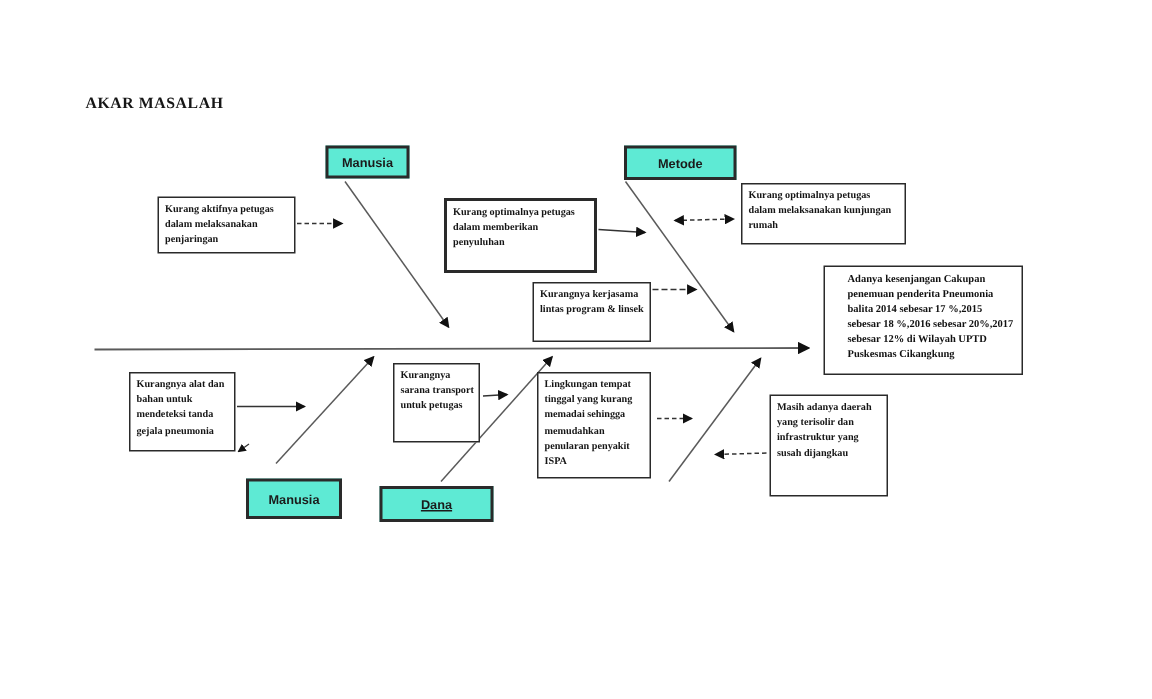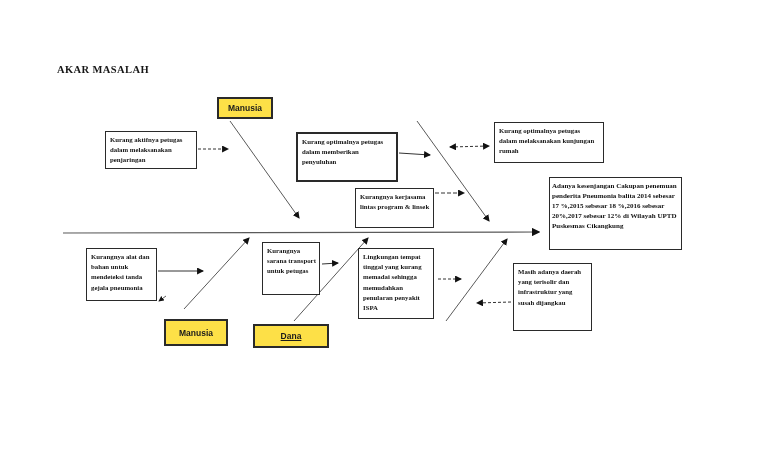--- a/index.html
+++ b/index.html
@@ -8,35 +8,35 @@
     font-family:"Liberation Serif", serif; overflow:hidden;
   }
   .title {
     position:absolute; left:57px; top:64px;
     font:bold 10.5px "Liberation Serif", serif;
     color:#161616; letter-spacing:0.4px;
   }
   svg.lines { position:absolute; left:0; top:0; }
   .cat {
     position:absolute; box-sizing:border-box;
-    border:2px solid #2a2a2a; background:#fde047;
+    border:2px solid #2a2a2a; background:#5eead4;
     display:flex; align-items:center; justify-content:center;
     font:bold 8.5px "Liberation Sans", sans-serif; color:#1b1b1b;
   }
   .cause {
     position:absolute; box-sizing:border-box;
     border:1.5px solid #2a2a2a; background:#ffffff;
     font:bold 6.8px "Liberation Serif", serif; color:#151515;
     line-height:1.5; padding:3px 3px 2px 4px;
   }
   .effect {
     position:absolute; box-sizing:border-box;
     border:1.5px solid #2a2a2a; background:#ffffff;
     font:bold 7px "Liberation Serif", serif; color:#111111;
-    line-height:1.42; padding:4px 4px 2px 2px;
+    line-height:1.42; padding:4px 4px 2px 15px;
   }
   
   .b-manusia    { left:217px; top:97px;  width:56px; height:22px; }
   .b-metode     { left:416px; top:97px;  width:75px; height:23px; }
   .b-sarana     { left:164px; top:319px; width:64px; height:27px; }
   .b-dana       { left:253px; top:324px; width:76px; height:24px;text-decoration:underline; }
   .b-lingkungan { left:398px; top:323px; width:65px; height:27px; }
   
   .b-penjaringan { left:105px; top:131px; width:92px;  height:38px; }
   .b-penyuluhan  { left:296px; top:132px; width:102px; height:50px; border-width:2px; }
@@ -75,20 +75,21 @@
     <line x1="450" y1="147" x2="489" y2="146" stroke="#333333" stroke-width="1" stroke-dasharray="3 2" marker-start="url(#ah)" marker-end="url(#ah)"></line>
     <line x1="435" y1="193" x2="464" y2="193" stroke="#333333" stroke-width="1" stroke-dasharray="4 2" marker-end="url(#ah)"></line>
     <line x1="158" y1="271" x2="203" y2="271" stroke="#333333" stroke-width="1" marker-end="url(#ah)"></line>
     <line x1="322" y1="264" x2="338" y2="263" stroke="#333333" stroke-width="1" marker-end="url(#ah)"></line>
     <line x1="438" y1="279" x2="461" y2="279" stroke="#333333" stroke-width="1" stroke-dasharray="3 2" marker-end="url(#ah)"></line>
     <line x1="511" y1="302" x2="477" y2="303" stroke="#333333" stroke-width="1" stroke-dasharray="3 2" marker-end="url(#ah)"></line>
     <line x1="166" y1="296" x2="159" y2="301" stroke="#333333" stroke-width="0.8" marker-end="url(#ah)"></line>
   </svg>
 
   <div class="cat b-manusia">Manusia</div>
+  <div class="cat b-metode">Metode</div>
   <div class="cat b-sarana">Manusia</div>
   <div class="cat b-dana">Dana</div>
 
   <div class="cause b-penjaringan">Kurang aktifnya petugas dalam melaksanakan penjaringan</div>
   <div class="cause b-penyuluhan">Kurang optimalnya petugas dalam memberikan penyuluhan</div>
   <div class="cause b-kunjungan">Kurang optimalnya petugas dalam melaksanakan kunjungan rumah</div>
   <div class="cause b-kerjasama">Kurangnya kerjasama lintas program &amp; linsek</div>
   <div class="cause b-alat">Kurangnya alat dan bahan untuk mendeteksi tanda gejala pneumonia</div>
   <div class="cause b-transport">Kurangnya sarana transport untuk petugas</div>
   <div class="cause b-ispa">Lingkungan tempat tinggal yang kurang memadai sehingga memudahkan penularan penyakit ISPA</div>

